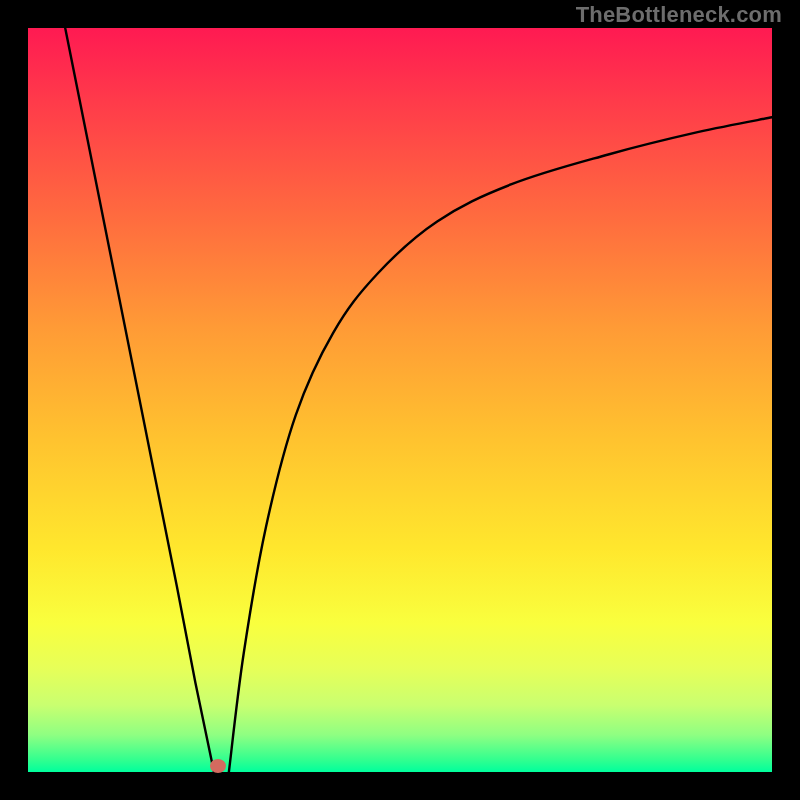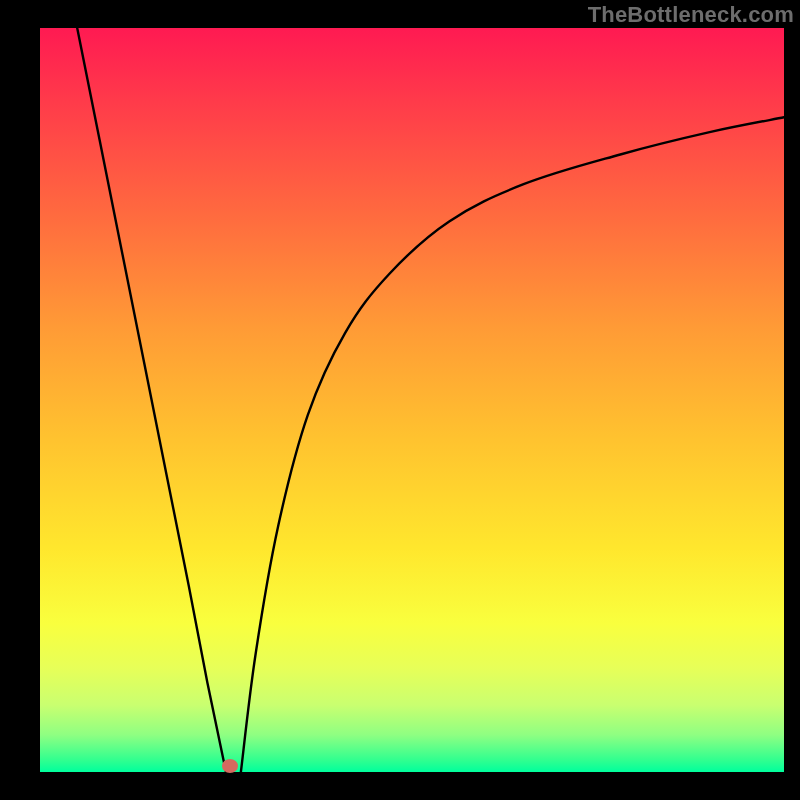--- a/index.html
+++ b/index.html
@@ -10,21 +10,20 @@
     background: #000;
     overflow: hidden;
   }
   .frame {
     position: absolute;
     left: 0;
     top: 0;
     width: 788px;
     height: 800px;
     background: #000;
-    margin-left: 12px;
   }
   .plot {
     position: absolute;
     left: 28px;
     top: 28px;
     width: 744px;
     height: 744px;
     background: linear-gradient(to bottom,
       #ff1a52 0%,
       #ff3b4a 10%,

